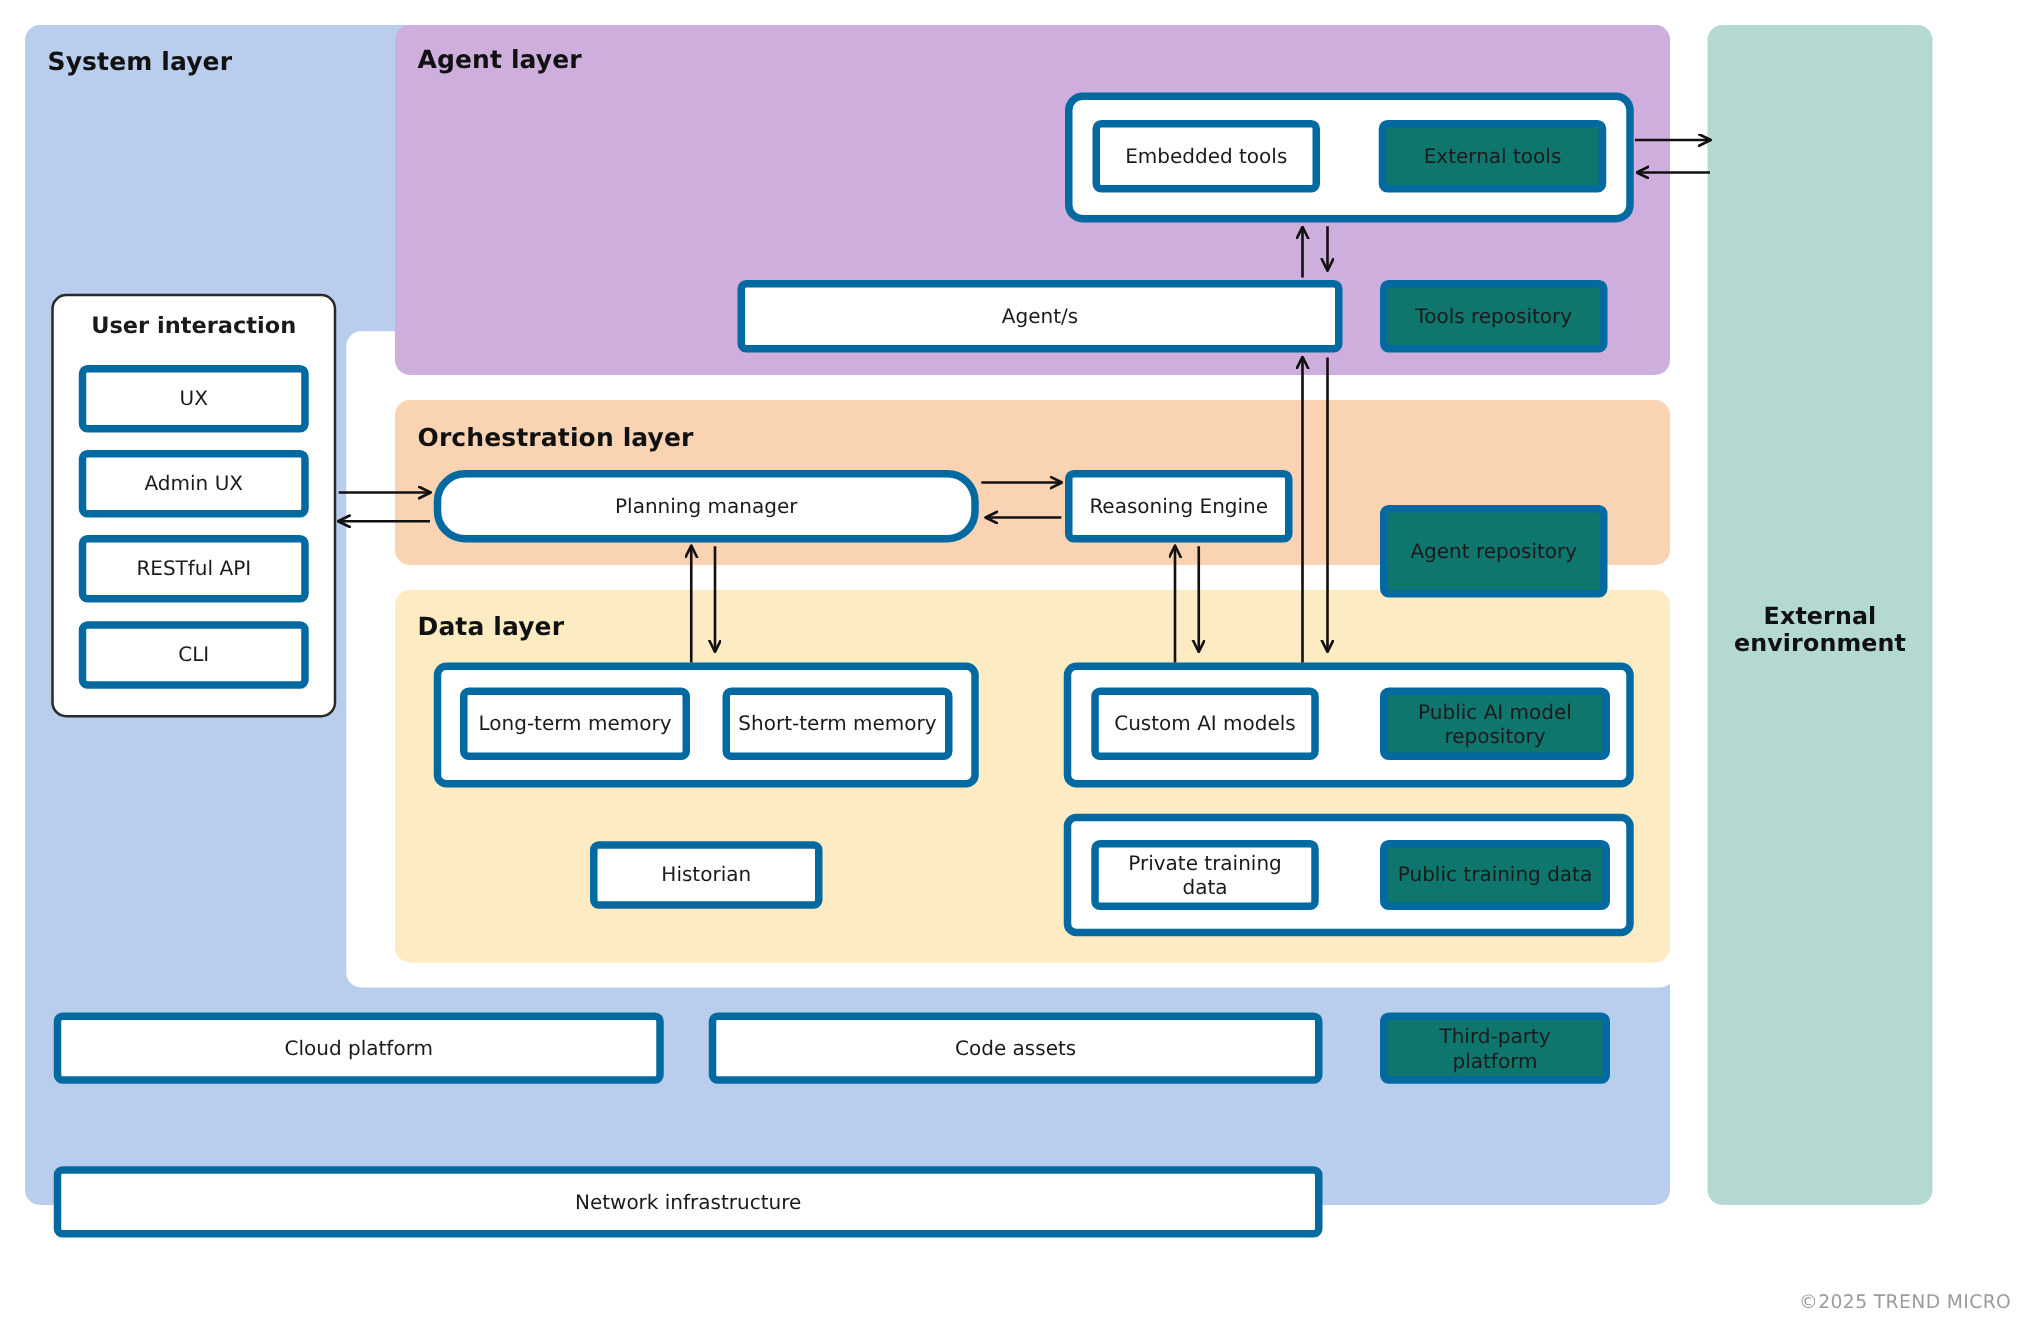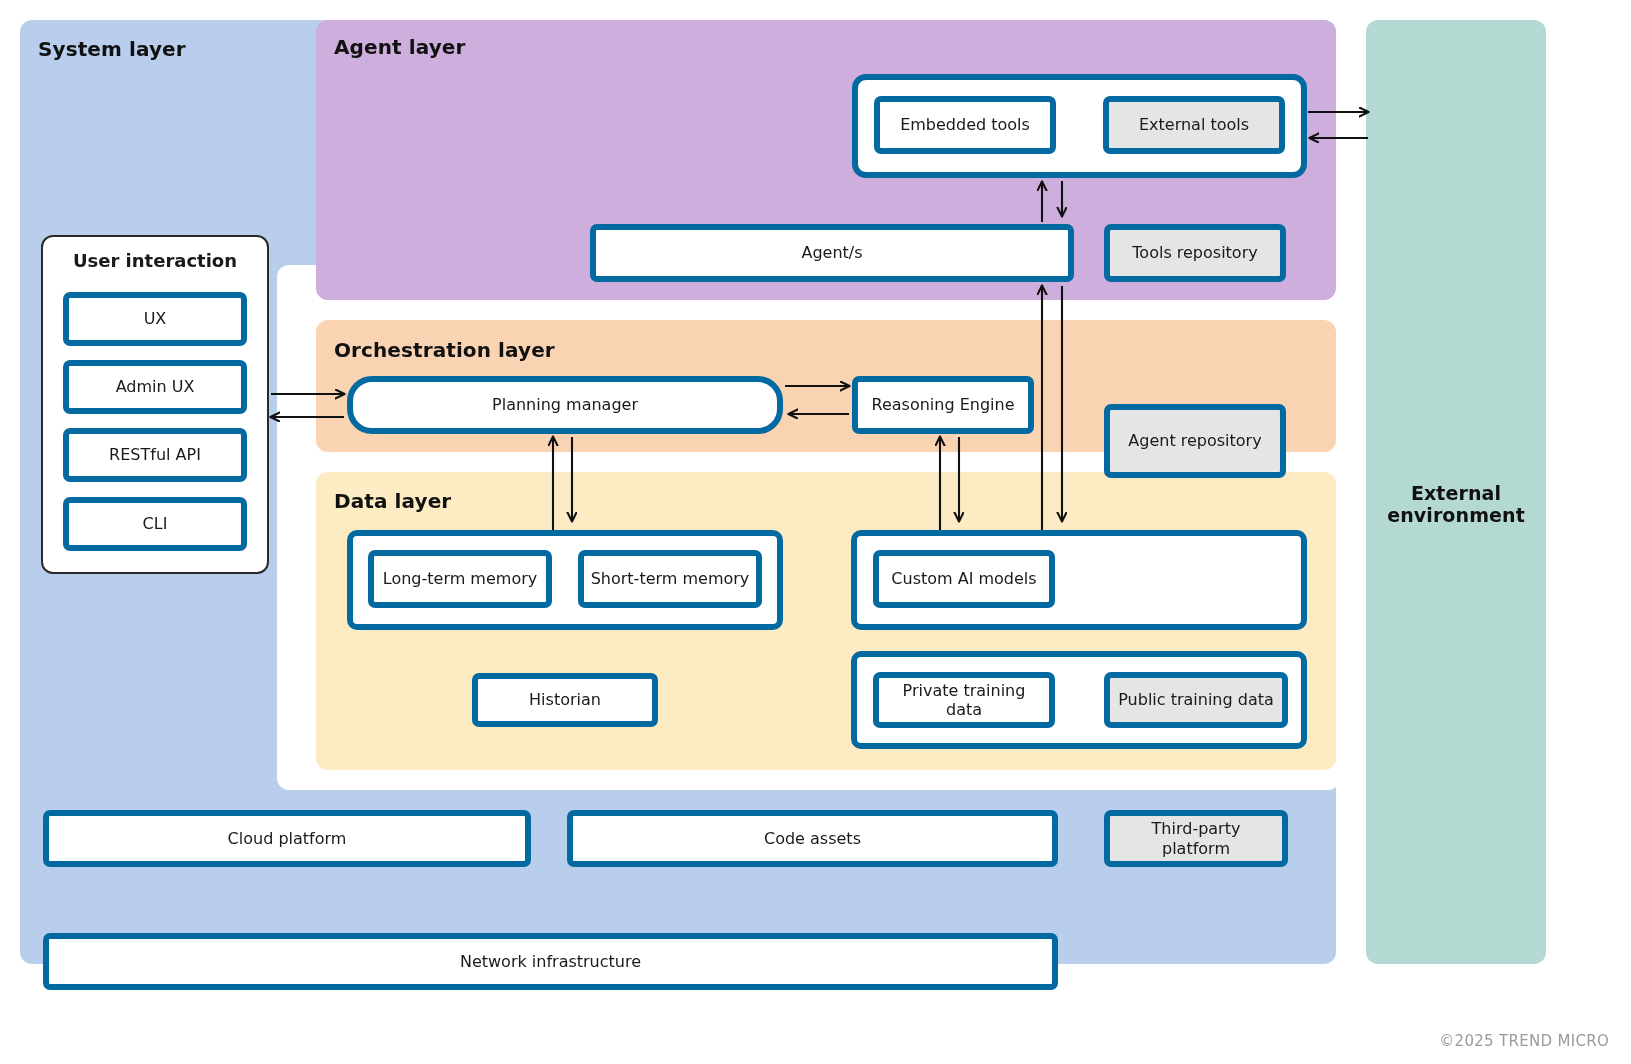--- a/index.html
+++ b/index.html
@@ -19,21 +19,21 @@
   #orch-layer{  left:316px; top:320px; width:1020px; height:132px; background:#fad3b3;}
   #data-layer{  left:316px; top:472px; width:1020px; height:298px; background:#fdecc3;}
   #white-bg{    left:277px; top:265px; width:1063px; height:525px; background:#ffffff;}
   #external-env{left:1366px;top:20px;  width:180px; height:944px; background:#b3d9d2;}
 
   
   .box{position:absolute;box-sizing:border-box;background:#ffffff;
        border:6px solid #0369a1;border-radius:7px;
        display:flex;align-items:center;justify-content:center;
        text-align:center;font-size:16px;line-height:1.2;padding:2px 6px;}
-  .box.teal{background:#e5e5e5;}
+  .box.teal{background:#0f766e;}
   .box.group{border-radius:10px;}
   .box.outer{border-radius:14px;}
 
   
   #ui-panel{left:41px;top:235px;width:228px;height:339px;border-radius:12px;
             border:2px solid #2a2a2a;background:#fff;position:absolute;box-sizing:border-box;}
   #ui-title{position:absolute;left:41px;top:250px;width:228px;text-align:center;
             font-weight:bold;font-size:18px;}
   .ui-item{left:63px;width:184px;height:54px;}
 
@@ -90,20 +90,21 @@
   <div class="box teal" style="left:1104px;top:376px;width:182px;height:74px;margin-top:28px;">Agent repository</div>
 
   <div class="box group" style="left:347px;top:530px;width:436px;height:100px;"></div>
   <div class="box" style="left:368px;top:550px;width:184px;height:58px;">Long-term memory</div>
   <div class="box" style="left:578px;top:550px;width:184px;height:58px;">Short-term memory</div>
 
   <div class="box" style="left:472px;top:673px;width:186px;height:54px;">Historian</div>
 
   <div class="box group" style="left:851px;top:530px;width:456px;height:100px;"></div>
   <div class="box" style="left:873px;top:550px;width:182px;height:58px;">Custom AI models</div>
+  <div class="box teal" style="left:1104px;top:550px;width:184px;height:58px;">Public AI model repository</div>
 
   <div class="box group" style="left:851px;top:651px;width:456px;height:98px;"></div>
   <div class="box" style="left:873px;top:672px;width:182px;height:56px;">Private training data</div>
   <div class="box teal" style="left:1104px;top:672px;width:184px;height:56px;">Public training data</div>
 
   <div class="box" style="left:43px;top:810px;width:488px;height:57px;">Cloud platform</div>
   <div class="box" style="left:567px;top:810px;width:491px;height:57px;">Code assets</div>
   <div class="box teal" style="left:1104px;top:810px;width:184px;height:57px;">Third-party platform</div>
   <div class="box" style="left:43px;top:933px;width:1015px;height:57px;">Network infrastructure</div>
 

